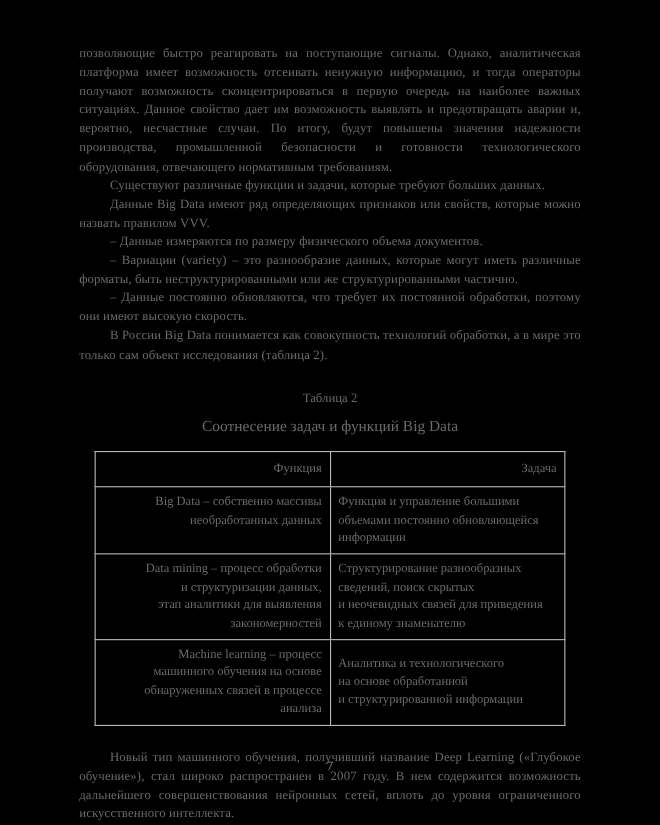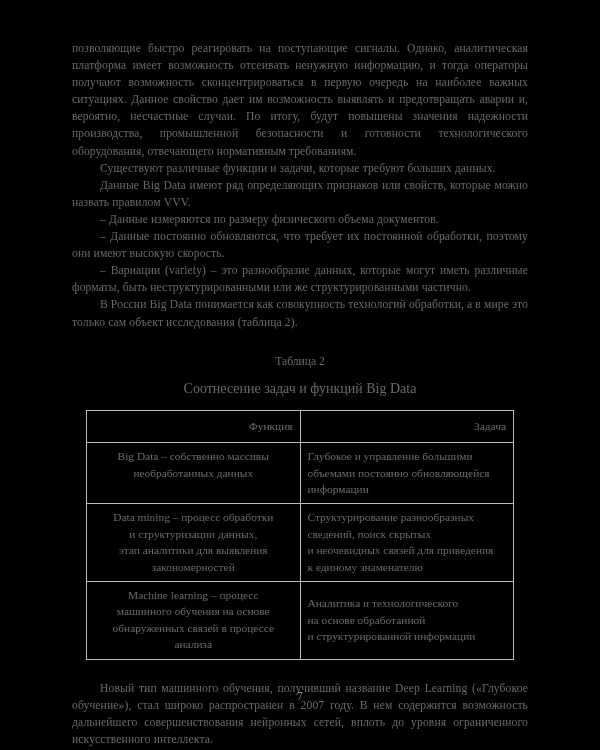--- a/index.html
+++ b/index.html
@@ -70,21 +70,21 @@
     padding: 5px 7px 6px 7px;
     vertical-align: middle;
   }
   table.data-table th {
     text-align: right;
     padding-top: 7px;
     padding-bottom: 8px;
   }
   table.data-table td.col-func {
     width: 198px;
-    text-align: center;
+    text-align: right;
     vertical-align: top;
   }
   table.data-table td.col-task {
     text-align: left;
     vertical-align: middle;
   }
   td .cell-line { display: block; white-space: nowrap; }
 
   .page-number {
     position: absolute;
@@ -104,23 +104,23 @@
   <div class="content">
 
     <p class="body-par">позволяющие быстро реагировать на поступающие сигналы. Однако, аналитическая платформа имеет возможность отсеивать ненужную информацию, и тогда операторы получают возможность сконцентрироваться в первую очередь на наиболее важных ситуациях. Данное свойство дает им возможность выявлять и предотвращать аварии и, вероятно, несчастные случаи. По итогу, будут повышены значения надежности производства, промышленной безопасности и готовности технологического оборудования, отвечающего нормативным требованиям.</p>
 
     <p class="body-par indent">Существуют различные функции и задачи, которые требуют больших данных.</p>
 
     <p class="body-par indent">Данные Big Data имеют ряд определяющих признаков или свойств, которые можно назвать правилом VVV.</p>
 
     <p class="body-par indent">– Данные измеряются по размеру физического объема документов.</p>
 
+    <p class="body-par indent">– Вариации (variety) – это разнообразие данных, которые могут иметь различные форматы, быть неструктурированными или же структурированными частично.</p>
+
     <p class="body-par indent">– Данные постоянно обновляются, что требует их постоянной обработки, поэтому они имеют высокую скорость.</p>
-
-    <p class="body-par indent">– Вариации (variety) – это разнообразие данных, которые могут иметь различные форматы, быть неструктурированными или же структурированными частично.</p>
 
     <p class="body-par indent">В России Big Data понимается как совокупность технологий обработки, а в мире это только сам объект исследования (таблица 2).</p>
 
     <div class="spacer-22"></div>
 
     <p class="tbl-number">Таблица 2</p>
 
     <div class="spacer-10"></div>
 
     <p class="tbl-caption">Соотнесение задач и функций Big Data</p>
@@ -134,21 +134,21 @@
           <th class="col-task">Задача</th>
         </tr>
       </thead>
       <tbody>
         <tr>
           <td class="col-func">
             <span class="cell-line">Big Data – собственно массивы</span>
             <span class="cell-line">необработанных данных</span>
           </td>
           <td class="col-task">
-            <span class="cell-line">Глубокое и управление большими</span>
+            <span class="cell-line">Функция и управление большими</span>
             <span class="cell-line">объемами постоянно обновляющейся</span>
             <span class="cell-line">информации</span>
           </td>
         </tr>
         <tr>
           <td class="col-func">
             <span class="cell-line">Data mining – процесс обработки</span>
             <span class="cell-line">и структуризации данных,</span>
             <span class="cell-line">этап аналитики для выявления</span>
             <span class="cell-line">закономерностей</span>

